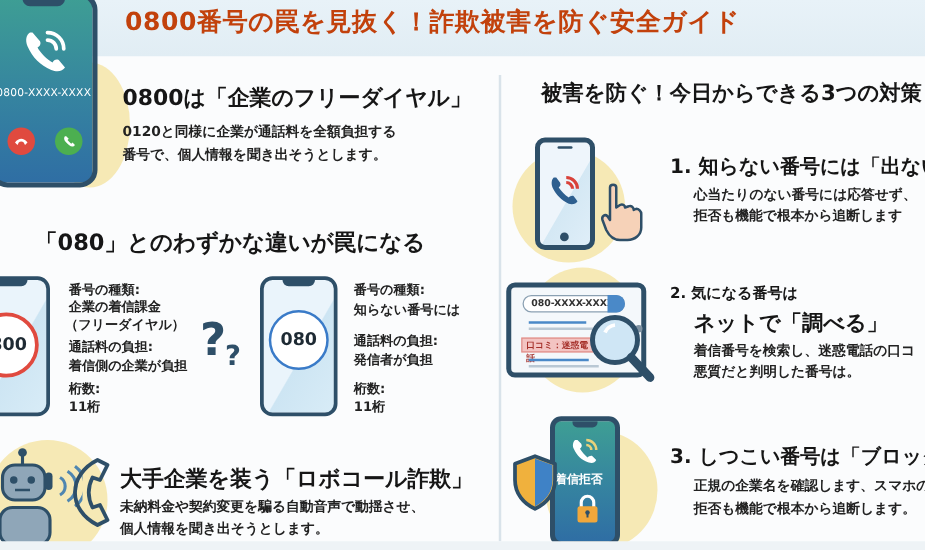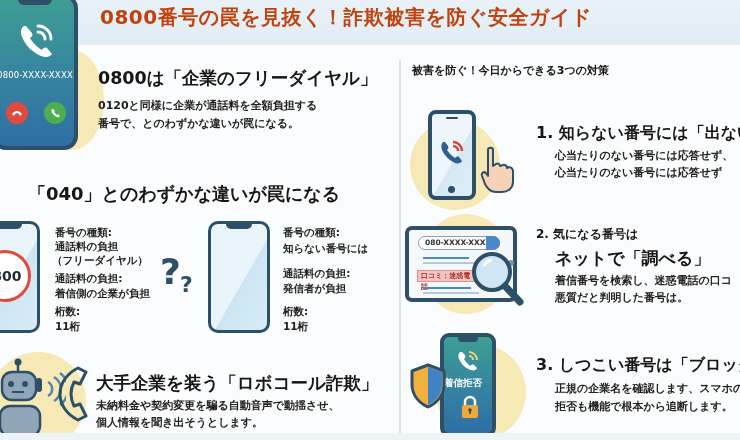--- a/index.html
+++ b/index.html
@@ -92,45 +92,48 @@
       </svg>
   </div>
   <div class="round-btn" style="left:48px; top:104px; background:#4caf50;">
     <svg width="11" height="11" viewBox="0 0 11 11">
         <path d="M2 1 C1 2 1 4 3 6 C5 8 7 10 9 9 L10 8 L8 6 L7 7 C6 6 5 5 4 4 L5 3 L3 1 Z" fill="#fff"></path>
       </svg>
   </div>
 </div>
 <div class="abs h2" style="left:98px; top:66px; font-size:17.5px;">0800は「企業のフリーダイヤル」</div>
 <div class="abs body-text" style="left:98px; top:97px;">0120と同様に企業が通話料を全額負担する</div>
-<div class="abs body-text" style="left:98px; top:115px;">番号で、とのわずかな違いが罠になる。</div>
-
-<div class="abs h2" style="left:28px; top:182px; font-size:18px;">「040」とのわずかな違いが罠になる</div>
+<div class="abs body-text" style="left:98px; top:115px;">番号で、個人情報を聞き出そうとします。</div>
+
+<div class="abs h2" style="left:28px; top:182px; font-size:18px;">「080」とのわずかな違いが罠になる</div>
 
 <div class="cmp-phone" style="left:-22px; top:221px;">
   <div class="cmp-notch"></div>
   <div class="num-ring" style="left:-2px; top:26px; width:52px; height:52px; border:3px solid #e04a3f; font-size:14px;">
     <span style="margin-left:-6px;">0800</span>
   </div>
 </div>
 <div class="abs small-label" style="left:55px; top:225px;">番号の種類:</div>
-<div class="abs small-label" style="left:55px; top:239px;">通話料の負担</div>
+<div class="abs small-label" style="left:55px; top:239px;">企業の着信課金</div>
 <div class="abs small-label" style="left:52px; top:253px;">（フリーダイヤル）</div>
 <div class="abs small-label" style="left:55px; top:271px;">通話料の負担:</div>
 <div class="abs small-label" style="left:55px; top:286px;">着信側の企業が負担</div>
 <div class="abs small-label" style="left:55px; top:304px;">桁数:</div>
 <div class="abs small-label" style="left:55px; top:319px;">11桁</div>
 
 <svg style="position:absolute; left:160px; top:248px;" width="42" height="48" viewBox="0 0 42 48">
   <text x="0" y="36" font-family="DejaVu Sans, sans-serif" font-weight="bold" font-size="36" fill="#2e4f68">?</text>
   <text x="20" y="44" font-family="DejaVu Sans, sans-serif" font-weight="bold" font-size="22" fill="#2e4f68">?</text>
 </svg>
 
 <div class="cmp-phone" style="left:208px; top:221px;">
   <div class="cmp-notch"></div>
+  <div class="num-ring" style="left:4px; top:24px; width:48px; height:48px; border:2.5px solid #3a7bc8; font-size:14px;">
+    <span>080</span>
+  </div>
 </div>
 <div class="abs small-label" style="left:283px; top:225px;">番号の種類:</div>
 <div class="abs small-label" style="left:283px; top:241px;">知らない番号には</div>
 <div class="abs small-label" style="left:283px; top:266px;">通話料の負担:</div>
 <div class="abs small-label" style="left:283px; top:281px;">発信者が負担</div>
 <div class="abs small-label" style="left:283px; top:304px;">桁数:</div>
 <div class="abs small-label" style="left:283px; top:319px;">11桁</div>
 
 <div class="circle-bg" style="left:-10px; top:352px; width:96px; height:96px;"></div>
 <svg style="position:absolute; left:0px; top:358px;" width="48" height="82" viewBox="0 0 48 82">
@@ -150,38 +153,38 @@
 </svg>
 <svg style="position:absolute; left:56px; top:366px;" width="32" height="56" viewBox="0 0 32 56">
   <path d="M22 2 L30 6 L24 18 L18 16 C14 24 14 32 18 40 L24 38 L30 50 L22 54 C10 48 4 38 4 28 C4 18 10 8 22 2 Z" fill="none" stroke="#2e4f68" stroke-width="3" stroke-linejoin="round"></path>
 </svg>
 <div class="abs h2" style="left:96px; top:371px; font-size:17.5px;">大手企業を装う「ロボコール詐欺」</div>
 <div class="abs body-text" style="left:96px; top:397px;">未納料金や契約変更を騙る自動音声で動揺させ、</div>
 <div class="abs body-text" style="left:96px; top:414px;">個人情報を聞き出そうとします。</div>
 
 <div class="divider"></div>
 
-<div class="abs h2" style="left:412px; top:63px; font-size:11px;">被害を防ぐ！今日からできる3つの対策</div>
+<div class="abs h2" style="left:433px; top:63px; font-size:17px;">被害を防ぐ！今日からできる3つの対策</div>
 
 <div class="circle-bg" style="left:410px; top:120px; width:90px; height:90px;"></div>
 <div style="position:absolute; left:428px; top:110px; width:48px; height:90px; border:4px solid #2e4f68; border-radius:8px; background:linear-gradient(120deg,#eef5fb 0%,#eef5fb 55%,#d4e8f4 56%,#dfeef8 100%);">
   <div style="position:absolute; left:14px; top:3px; width:12px; height:2px; background:#2e4f68; border-radius:1px;"></div>
   <svg style="position:absolute; left:6px; top:24px;" width="28" height="28" viewBox="0 0 28 28">
     <path d="M5 4 C3 6 3 9 4 12 C7 18 11 22 17 25 C20 26 23 25 24 23 L21 19 C20 18 18 19 17 20 C14 18 11 15 9 12 C10 11 11 10 10 8 L7 4 Z" fill="#2e5f8f"></path>
     <path d="M15 4 A9 9 0 0 1 24 13" stroke="#d9423a" stroke-width="2.5" fill="none"></path>
     <path d="M15 8 A5 5 0 0 1 20 13" stroke="#d9423a" stroke-width="2.5" fill="none"></path>
   </svg>
   <div style="position:absolute; left:16px; bottom:3px; width:7px; height:7px; border-radius:50%; background:#2e4f68;"></div>
 </div>
 <svg style="position:absolute; left:480px; top:146px;" width="36" height="48" viewBox="0 0 36 48">
   <path d="M8 4 C8 1 13 1 13 4 L13 20 L16 18 C18 17 20 18 20 20 L23 19 C25 18 27 20 27 22 L29 21 C31 21 33 23 33 25 L33 36 C33 42 28 46 22 46 L16 46 C11 46 7 42 5 38 L2 30 C1 27 4 25 6 27 L8 30 Z" fill="#f6d2b8" stroke="#2e4f68" stroke-width="2" stroke-linejoin="round"></path>
 </svg>
 <div class="abs h3" style="left:536px; top:123px;">1. 知らない番号には「出ない」</div>
 <div class="abs body-text" style="left:555px; top:147px; font-size:11px;">心当たりのない番号には応答せず、</div>
-<div class="abs body-text" style="left:555px; top:164px; font-size:11px;">心当たりのない番号には応答せず</div>
+<div class="abs body-text" style="left:555px; top:164px; font-size:11px;">拒否も機能で根本から追断します</div>
 
 <div class="circle-bg" style="left:420px; top:214px; width:92px; height:100px;"></div>
 <div style="position:absolute; left:405px; top:226px; width:112px; height:76px; border:4px solid #2e4f68; border-radius:7px; background:#f4f8fb;">
   <div style="position:absolute; left:9px; top:6px; width:82px; height:14px; border:1.5px solid #8aa0b2; border-radius:8px; background:#fff;">
     <span style="position:absolute; left:6px; top:0px; font-size:7.5px; font-weight:bold; color:#333; line-height:11px;">080-XXXX-XXXX</span>
     <div style="position:absolute; right:-1px; top:-1.5px; width:14px; height:14px; border-radius:0 7px 7px 0; background:#4a89c8;"></div>
   </div>
   <div style="position:absolute; left:14px; top:27px; width:46px; height:2px; background:#4a89c8;"></div>
   <div style="position:absolute; left:14px; top:32px; width:56px; height:2px; background:#b9c8d4;"></div>
   <div style="position:absolute; left:8px; top:40px; width:58px; height:12px; background:#f3c4c2; border:1px solid #e08f8a;">

